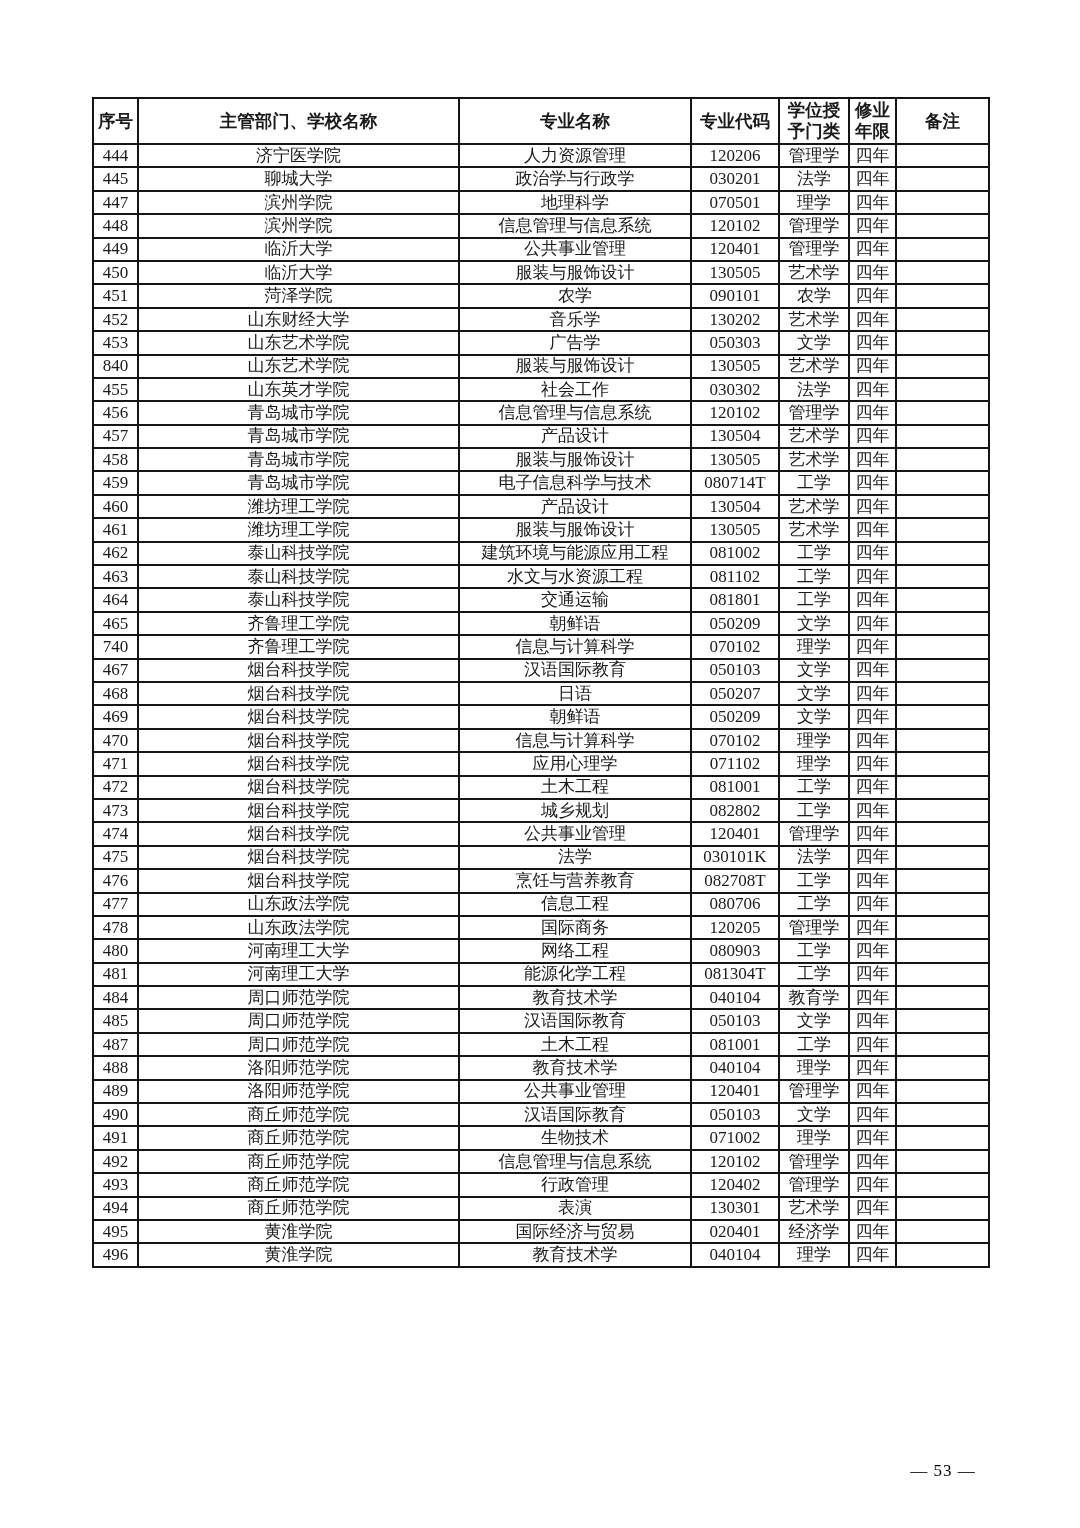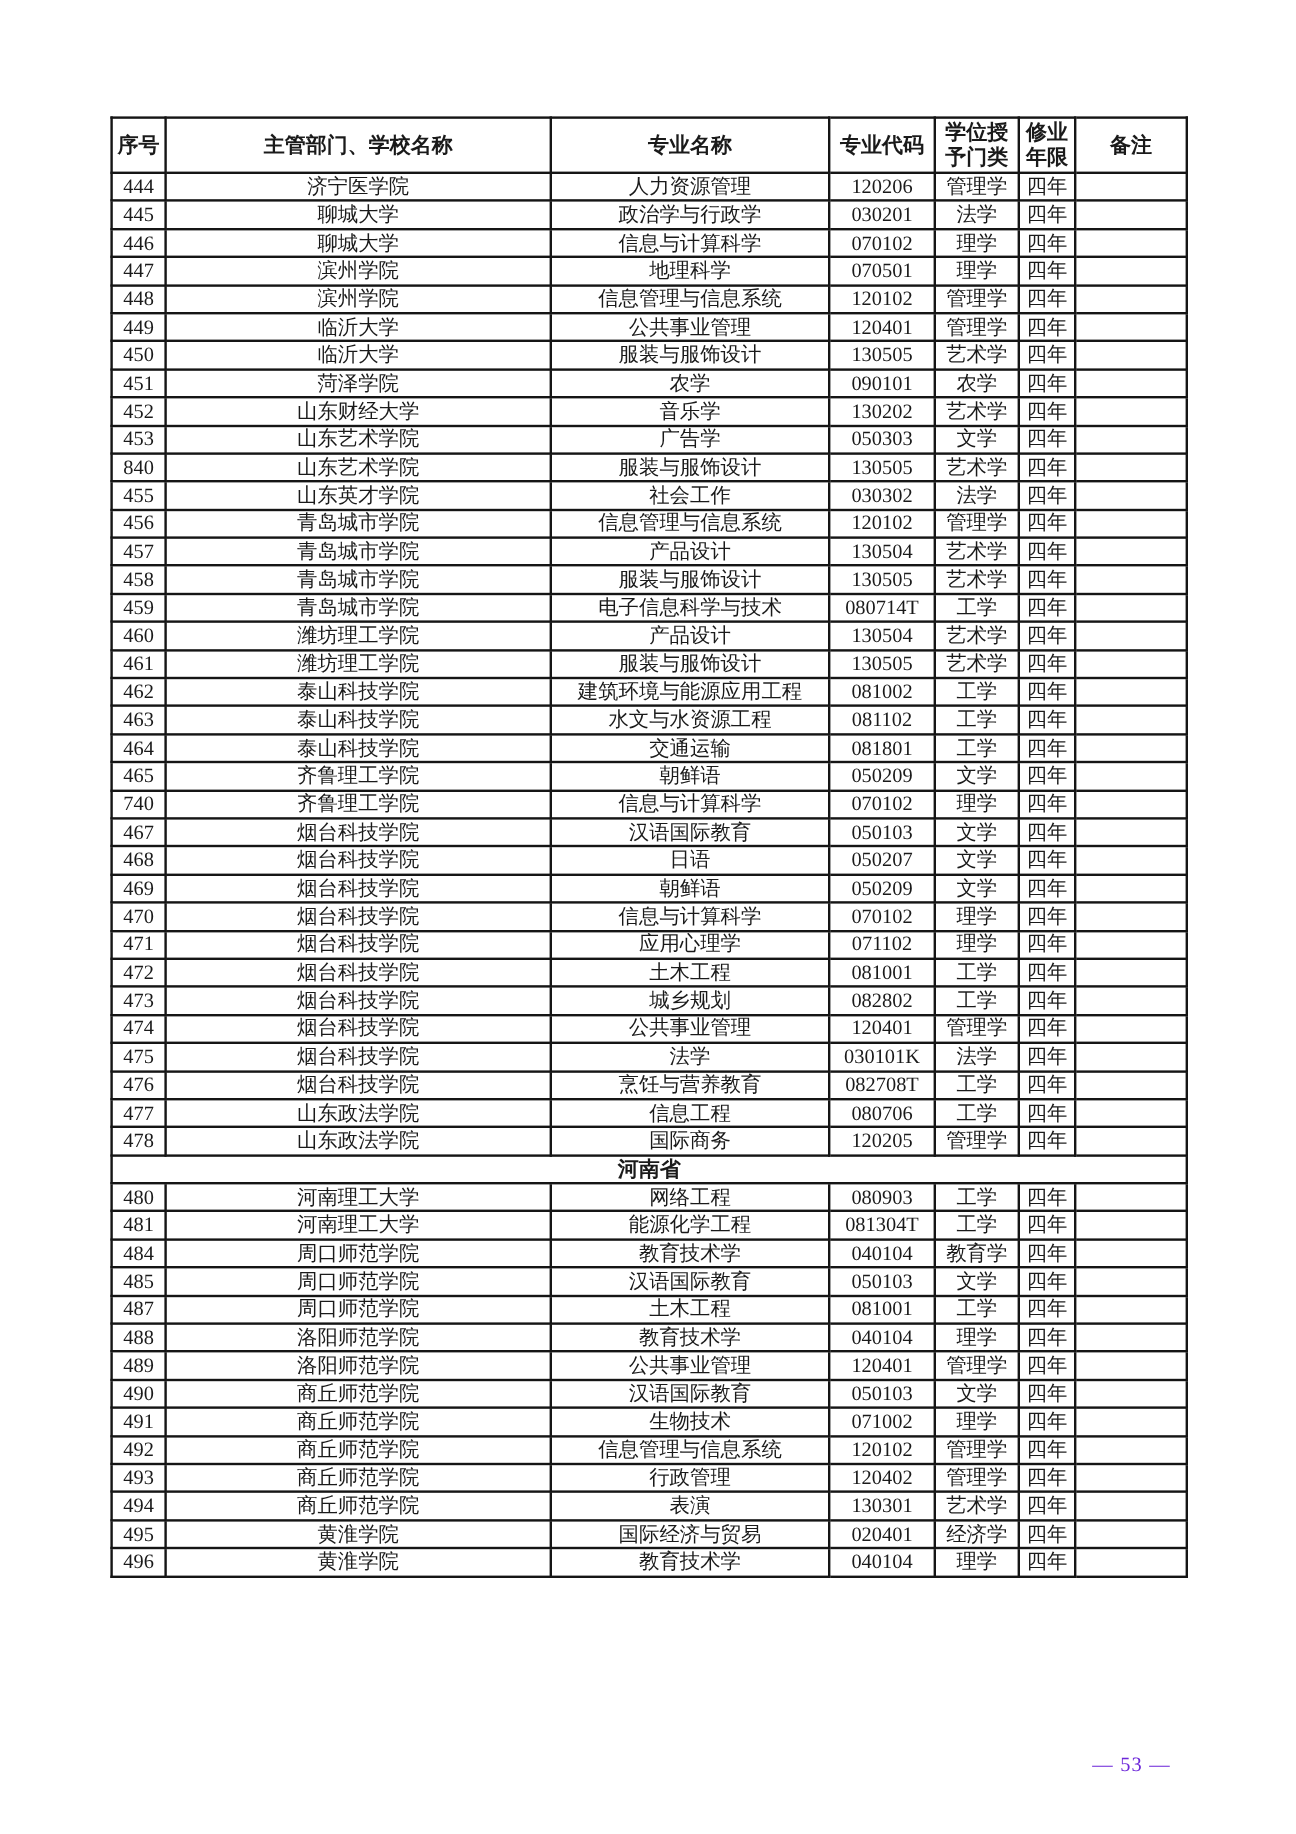--- a/index.html
+++ b/index.html
@@ -56,21 +56,21 @@
     font-weight: bold;
     font-size: 17.5px;
   }
   .page-number {
     position: absolute;
     left: 903px;
     top: 1461px;
     width: 80px;
     text-align: center;
     font-size: 17px;
-    color: #6d28d9;
+    color: #000000;
     white-space: nowrap;
     letter-spacing: 1px;
   }
 </style>
 </head>
 <body>
 
 <div class="page">
 
   <table class="majors">
@@ -107,29 +107,20 @@
         <tr>
           <td>445</td>
           <td>聊城大学</td>
           <td>政治学与行政学</td>
           <td>030201</td>
           <td>法学</td>
           <td>四年</td>
           <td></td>
         </tr>
         <tr>
-          <td>446</td>
-          <td>聊城大学</td>
-          <td>信息与计算科学</td>
-          <td>070102</td>
-          <td>理学</td>
-          <td>四年</td>
-          <td></td>
-        </tr>
-        <tr>
           <td>447</td>
           <td>滨州学院</td>
           <td>地理科学</td>
           <td>070501</td>
           <td>理学</td>
           <td>四年</td>
           <td></td>
         </tr>
         <tr>
           <td>448</td>
@@ -402,23 +393,20 @@
           <td></td>
         </tr>
         <tr>
           <td>478</td>
           <td>山东政法学院</td>
           <td>国际商务</td>
           <td>120205</td>
           <td>管理学</td>
           <td>四年</td>
           <td></td>
-        </tr>
-        <tr>
-          <td colspan="7" class="section-cell">河南省</td>
         </tr>
         <tr>
           <td>480</td>
           <td>河南理工大学</td>
           <td>网络工程</td>
           <td>080903</td>
           <td>工学</td>
           <td>四年</td>
           <td></td>
         </tr>

